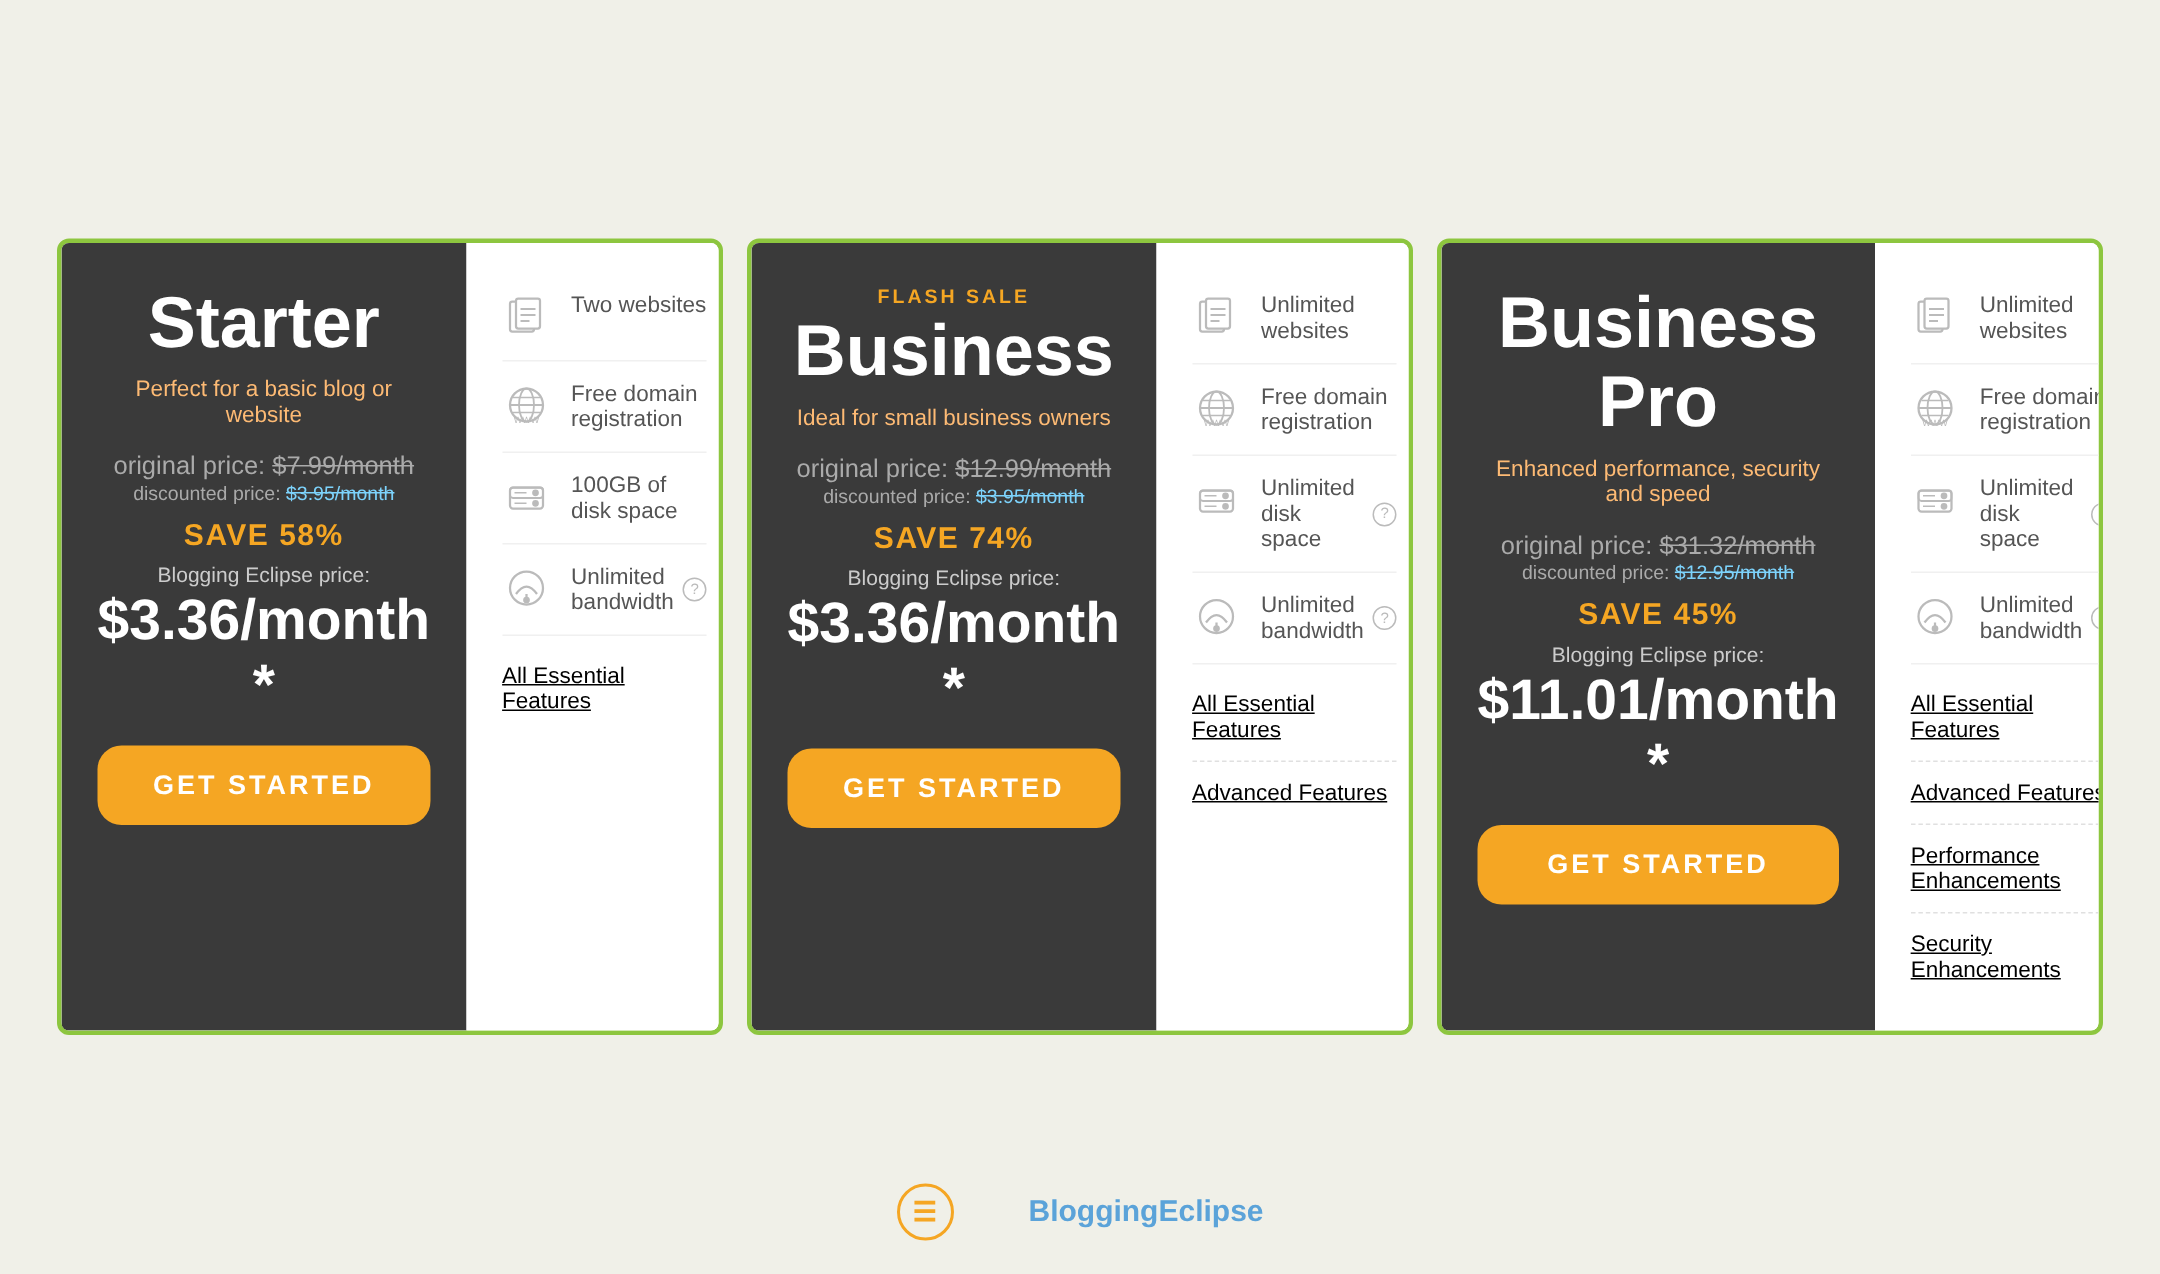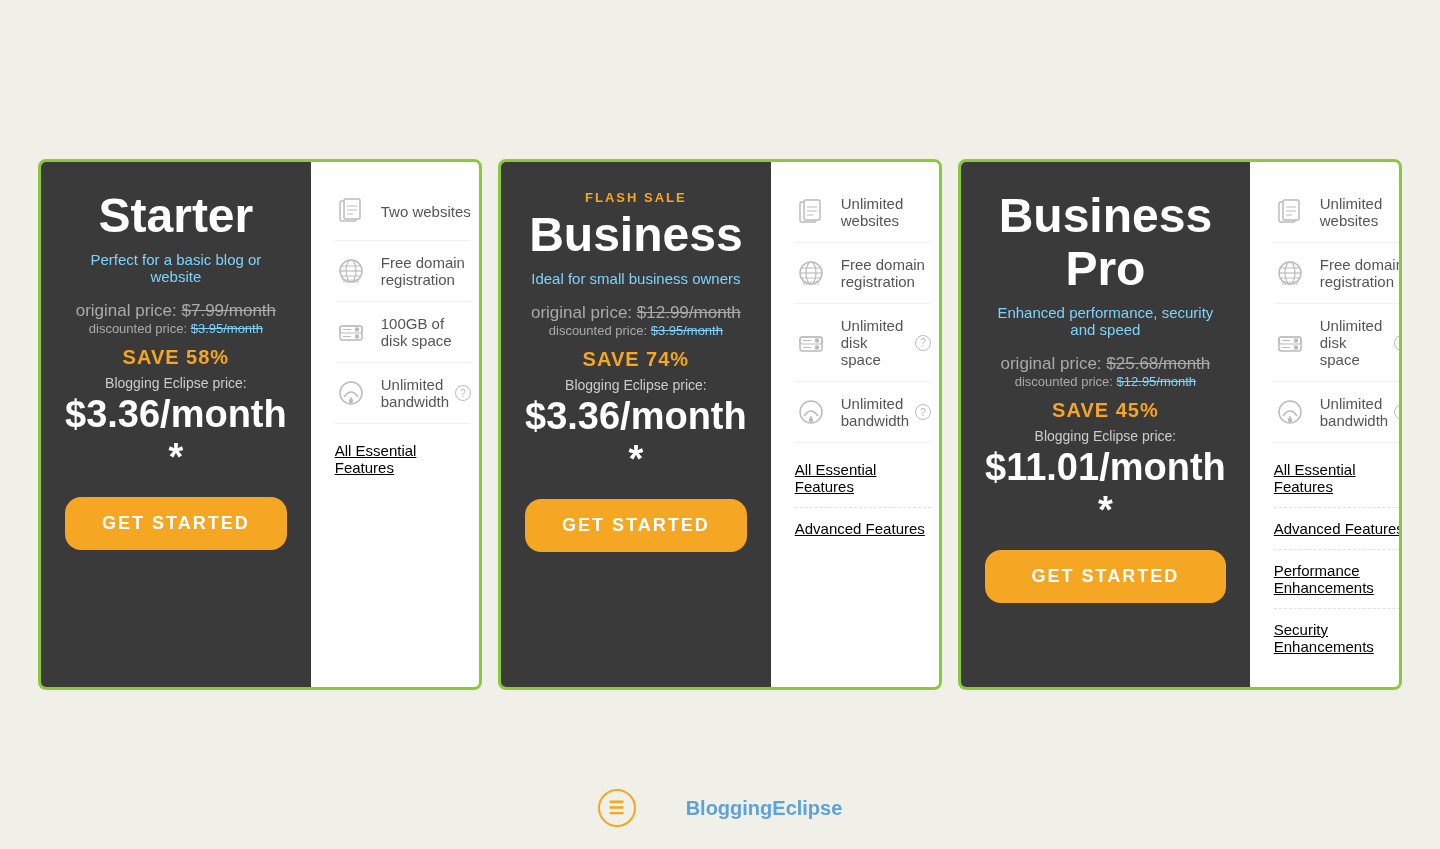--- a/index.html
+++ b/index.html
@@ -46,21 +46,21 @@
     }
     .plan-name {
       font-size: 48px;
       font-weight: bold;
       color: #fff;
       line-height: 1.1;
       margin-bottom: 8px;
     }
     .plan-tagline {
       font-size: 15px;
-      color: #7dd3fc;
+      color: #fdba74;
       margin-bottom: 16px;
     }
     .original-price {
       font-size: 17px;
       color: #aaa;
     }
     .original-price s {
       color: #aaa;
     }
     .discounted-price {
@@ -105,21 +105,21 @@
     .plan-features {
       background: #fff;
       padding: 20px 24px;
       flex: 1;
       display: flex;
       flex-direction: column;
       gap: 0;
     }
     .feature-item {
       display: flex;
-      align-items: center;
+      align-items: flex-start;
       gap: 14px;
       padding: 13px 0;
       border-bottom: 1px solid #f0f0f0;
       font-size: 15px;
       color: #555;
     }
     .feature-icon {
       width: 32px;
       height: 32px;
       flex-shrink: 0;
@@ -358,21 +358,21 @@
 
       </div>
     </div>
   </div>
     <div class="plan-card">
     <div class="plan-header">
 
       <div class="plan-name">Business Pro</div>
       <div class="plan-tagline">Enhanced performance, security and speed</div>
       <div class="original-price">
-        original price: <s>$25.68/month</s>
+        original price: <s>$31.32/month</s>
       </div>
       <div class="discounted-price">
         discounted price: <s>$12.95/month</s>
       </div>
       <div class="save-badge">SAVE 45%</div>
       <div class="eclipse-price-label">Blogging Eclipse price:</div>
       <div class="eclipse-price">$11.01/month *</div>
       <button class="get-started-btn">GET STARTED</button>
     </div>
     <div class="plan-features">

